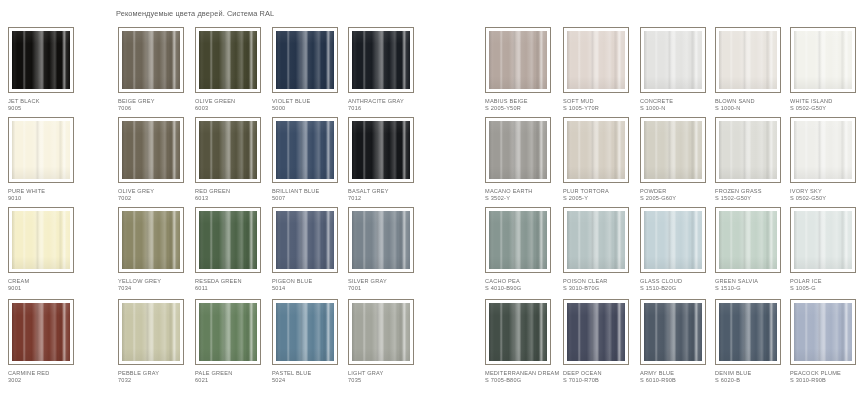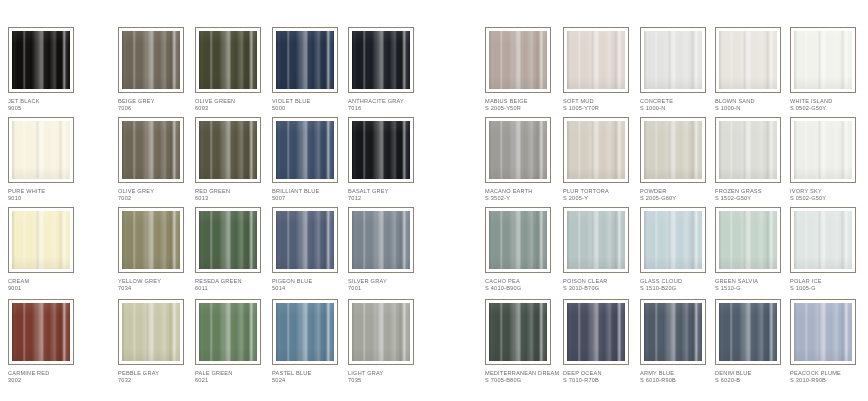--- a/index.html
+++ b/index.html
@@ -95,20 +95,21 @@
     font-family:"Liberation Sans", sans-serif;
     white-space:pre-line;
     width:80px;
   }
   .label .code{display:block;}
 </style>
 </head>
 <body>
 
 <div class="panel" id="panel-ral">
+  <div class="panel-title" id="title-ral">Рекомендуемые цвета дверей. Система RAL</div>
   <div class="grid" id="grid-ral">
       <div class="cell" style="left: 8px; top: 0px;">
         <div class="swatch">
           <div class="swatch-inner" style="background: rgb(16, 15, 13);"></div>
         </div>
         <div class="label"><span>JET BLACK</span><span class="code">9005</span></div>
       </div>
       <div class="cell" style="left: 118px; top: 0px;">
         <div class="swatch">
           <div class="swatch-inner" style="background: rgb(109, 101, 87);"></div>

